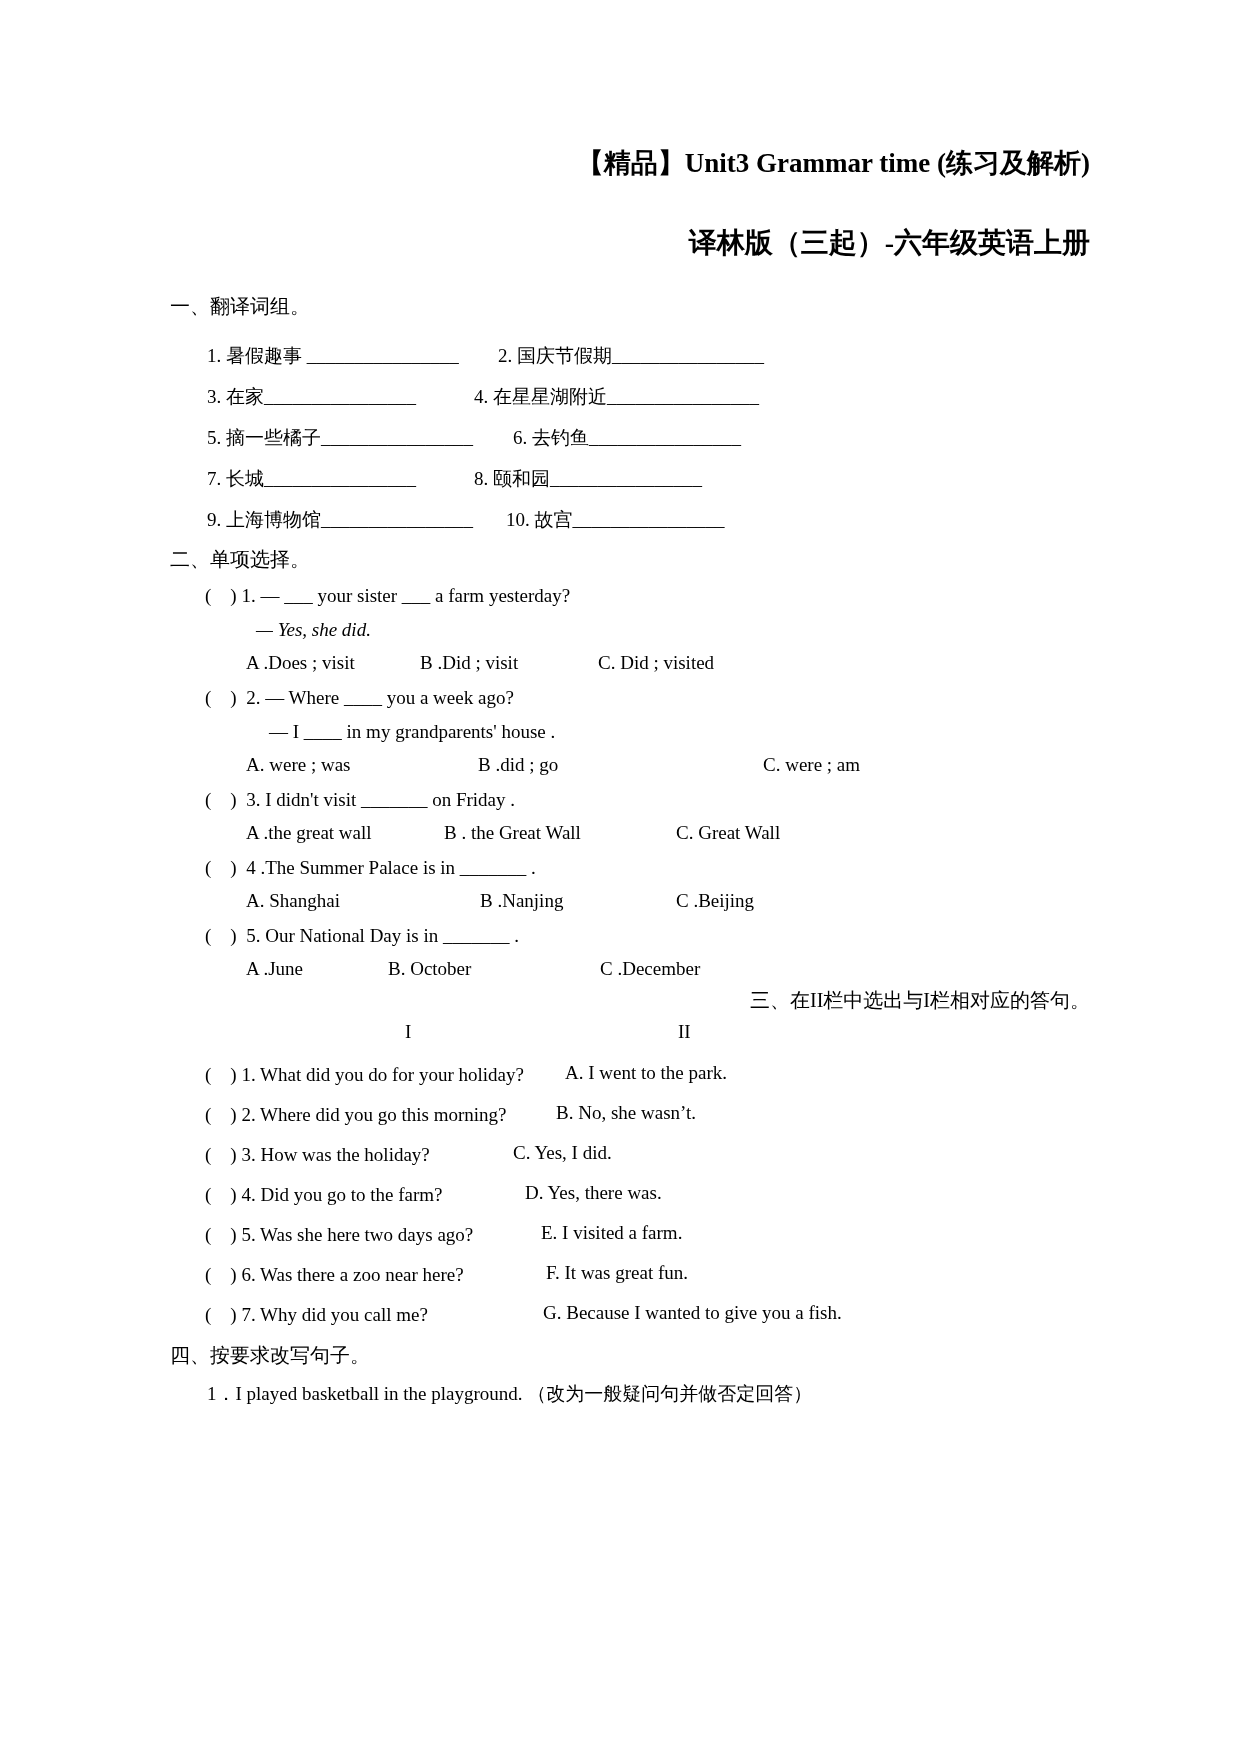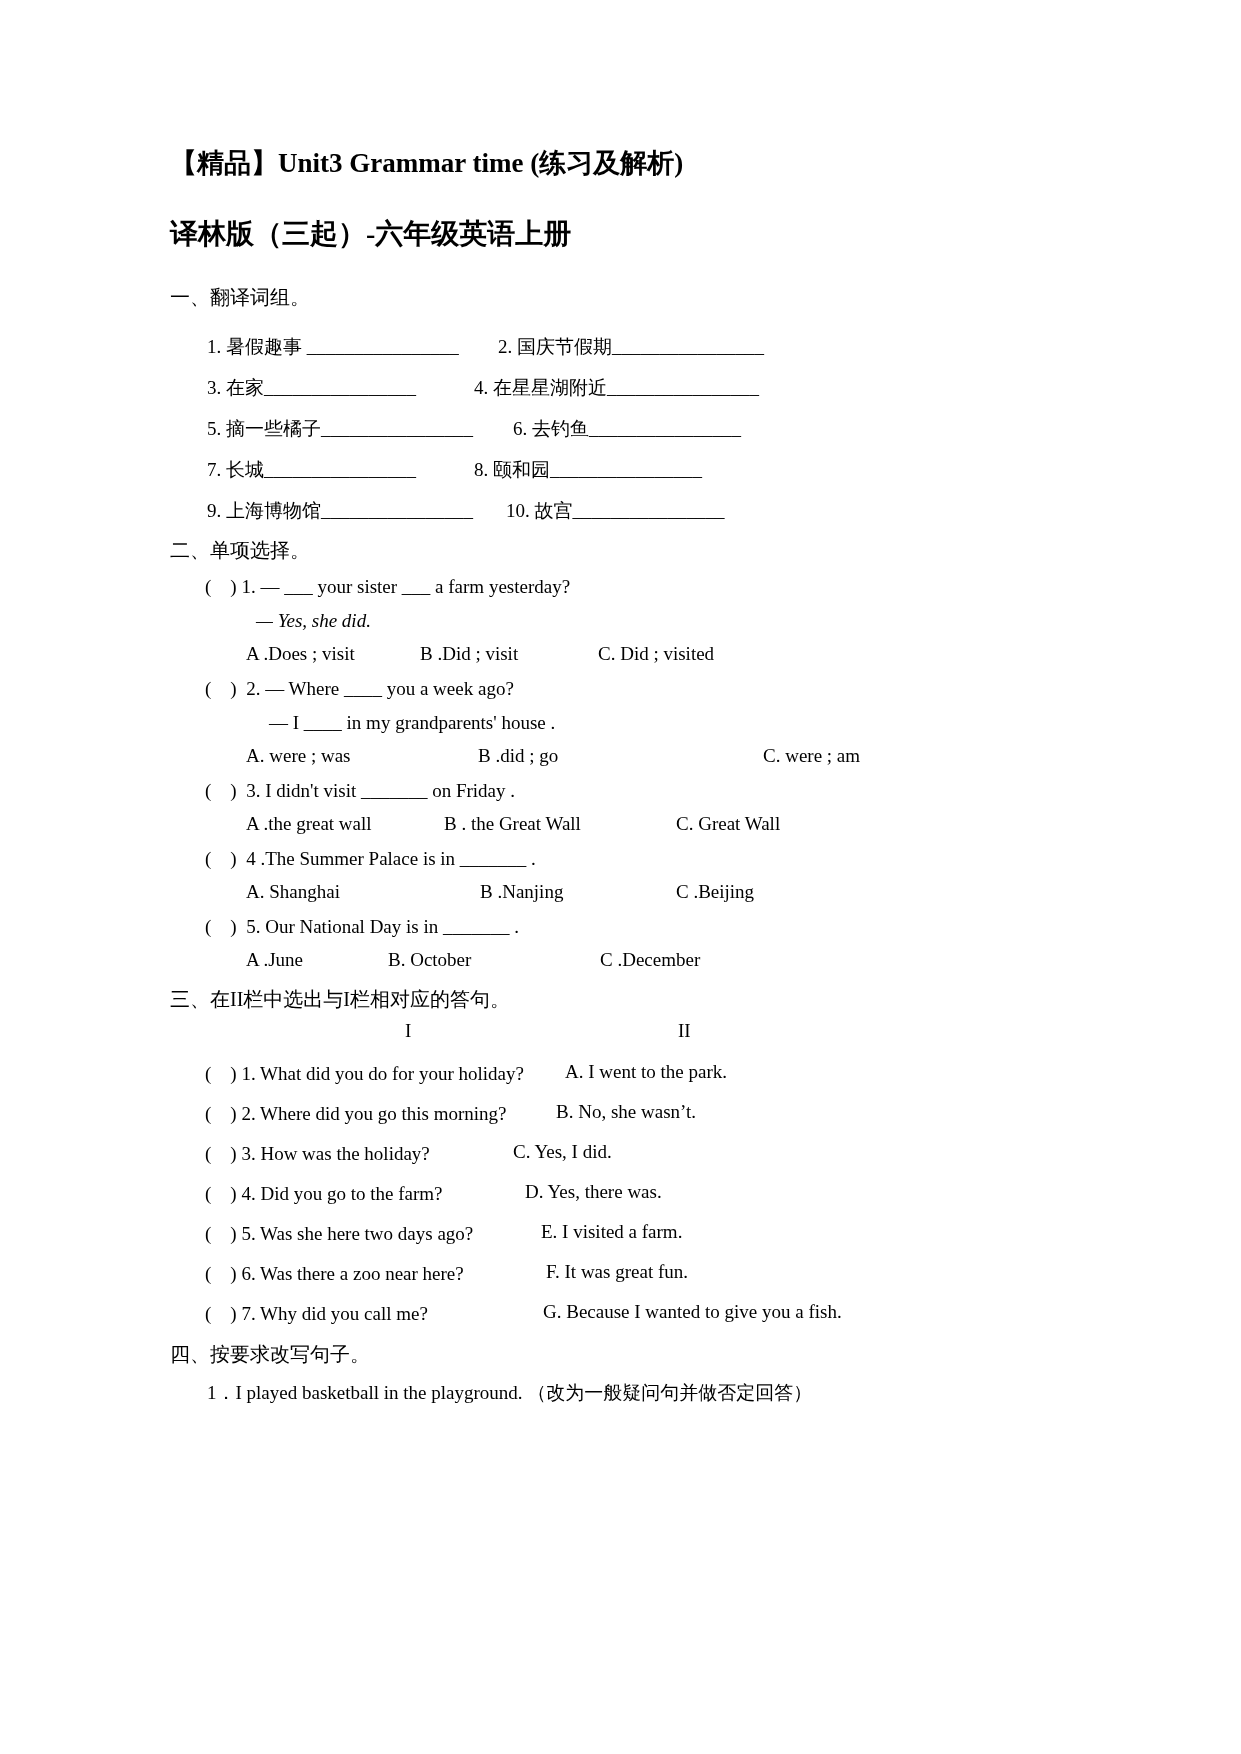--- a/index.html
+++ b/index.html
@@ -3,26 +3,26 @@
 <meta charset="utf-8">
 <style>
   html,body{margin:0;padding:0;background:#888;}
   .page{
     width:1241px;height:1754px;background:#ffffff;position:relative;
     margin:0 auto;font-family:"Liberation Serif","DejaVu Serif",serif;
     color:#000;overflow:hidden;
   }
   .content{position:absolute;left:170px;top:146px;width:920px;}
   .t{white-space:pre-wrap;}
-  .title{ text-align:left;font-weight:bold;font-size:27px;line-height:34px;margin:0;}
-  .title2{ margin-top:36px;font-size:28px;line-height:36px;}
+  .title{ text-align:right;font-weight:bold;font-size:27px;line-height:34px;margin:0;}
+  .title2{ margin-top:45px;font-size:28px;line-height:36px;}
   .sec-head{font-size:20px;line-height:27px;margin:0;}
   .s1-head{margin-top:32px;}
   .s2-head{margin-top:7px;}
-  .s3-head{margin-top:8px;}
+  .s3-head{text-align:right;}
   .s4-head{margin-top:8px;}
 
   
   .trows{margin-top:14px;}
   .trow{position:relative;height:41px;font-size:19px;}
   .trow span{position:absolute;top:9px;}
   .trow .lcol{left:37px;}
   .tr1 .rcol{left:328px;}
   .tr2 .rcol{left:304px;}
   .tr3 .rcol{left:343px;}

